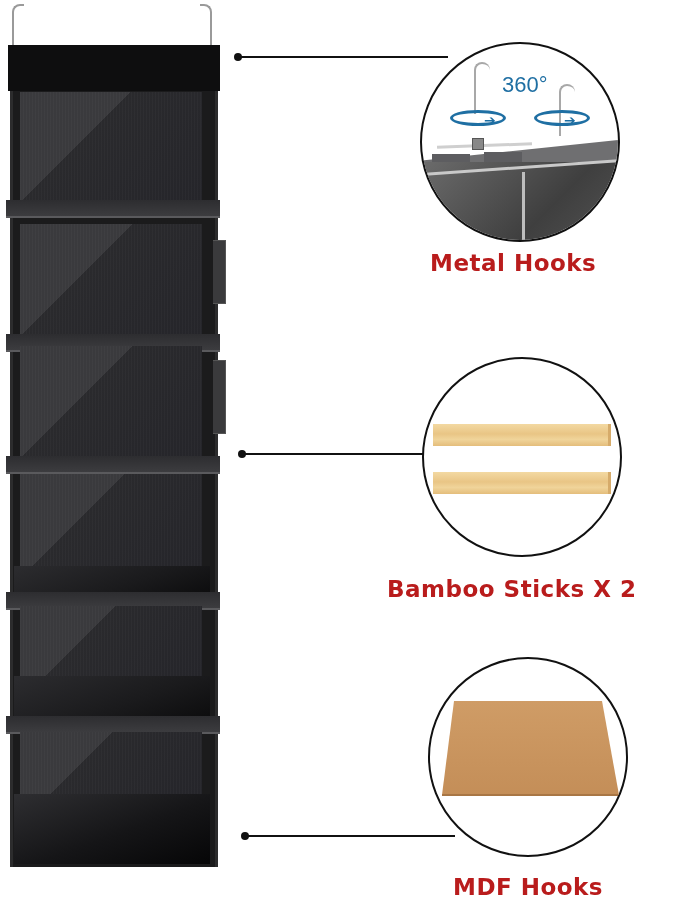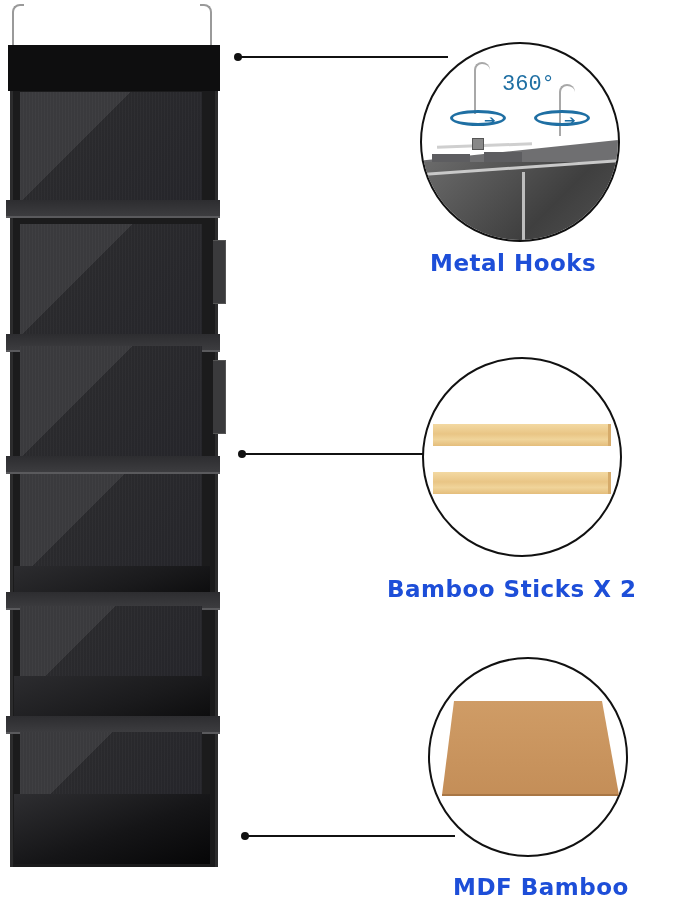--- a/index.html
+++ b/index.html
@@ -16,34 +16,34 @@
   .shelf-floor { position:absolute; left:14px; width:196px; background:linear-gradient(160deg,#2c2c2f 0%, #1a1a1c 60%, #0c0c0d 100%); }
   .pocket { position:absolute; left:213px; width:12px; background:#3a3a3c; border:1px solid #555; border-left:none; }
 
   
   .line { position:absolute; height:2px; background:#111; }
   .dot { position:absolute; width:8px; height:8px; border-radius:50%; background:#111; }
 
   
   .circle { position:absolute; width:200px; height:200px; border:2px solid #111; border-radius:50%; overflow:hidden; background:#fff; box-sizing:border-box; }
 
-  .label { position:absolute; font-family:"DejaVu Sans", sans-serif; font-weight:bold; font-size:23px; color:#1d4ed8; letter-spacing:0.5px; white-space:nowrap; }
+  .label { position:absolute; font-family:"DejaVu Sans", sans-serif; font-weight:bold; font-size:23px; color:#b91c1c; letter-spacing:0.5px; white-space:nowrap; }
 
   
   .hk-box { position:absolute; left:0; top:118px; width:200px; height:90px; background:linear-gradient(135deg,#6b6b6b,#3f3f3f 60%,#555); }
   .hk-top { position:absolute; left:0; top:106px; width:200px; height:24px; background:#6f6f71; transform:skewY(-6deg); }
   .hk-edge { position:absolute; left:0; top:122px; width:200px; height:3px; background:#c9c9c9; transform:skewY(-4deg); }
   .hk-vedge { position:absolute; left:100px; top:128px; width:3px; height:80px; background:#bdbdbd; }
   .hk-tab { position:absolute; width:38px; height:10px; background:#5d5d60; }
   .hk-rod { position:absolute; height:3px; background:#cfcfcf; }
   .hk-wire { position:absolute; width:14px; height:50px; border:2px solid #a8a8a8; border-bottom:none; border-right:none; border-radius:10px 10px 0 0; }
   .hk-clamp { position:absolute; width:10px; height:10px; background:#888; border:1px solid #555; }
   .spin { position:absolute; width:56px; height:16px; border:3px solid #1f6fa3; border-radius:50%; box-sizing:border-box; }
   .spin-arrow { position:absolute; color:#1f6fa3; font-size:14px; font-weight:bold; }
-  .deg { position:absolute; color:#1f6fa3; font-size:22px; font-family:Liberation Mono, monospace; }
+  .deg { position:absolute; color:#1f6fa3; font-size:22px; font-family:Liberation Sans, sans-serif; }
 
   
   .stick { position:absolute; left:9px; width:178px; height:22px; background:linear-gradient(#f3d9a2, #e9c585 45%, #f0d49a 70%, #e4bd7c); border-right:3px solid #d6ab6a; box-sizing:border-box; }
 
   
   .mdf { position:absolute; left:10px; top:40px; }
 </style>
 </head>
 <body>
 
@@ -114,13 +114,13 @@
     <defs>
       <linearGradient id="mdfg" x1="0" y1="0" x2="0" y2="1">
         <stop offset="0" stop-color="#cf9c66"></stop>
         <stop offset="1" stop-color="#c48e58"></stop>
       </linearGradient>
     </defs>
     <polygon points="14,2 162,2 179,96 2,96" fill="url(#mdfg)"></polygon>
     <line x1="2" y1="96" x2="179" y2="96" stroke="#a87645" stroke-width="2"></line>
   </svg>
 </div>
-<div class="label" style="left:453px; top:874px;">MDF Bamboo</div>
+<div class="label" style="left:453px; top:874px;">MDF Hooks</div>
 
 </body></html>

